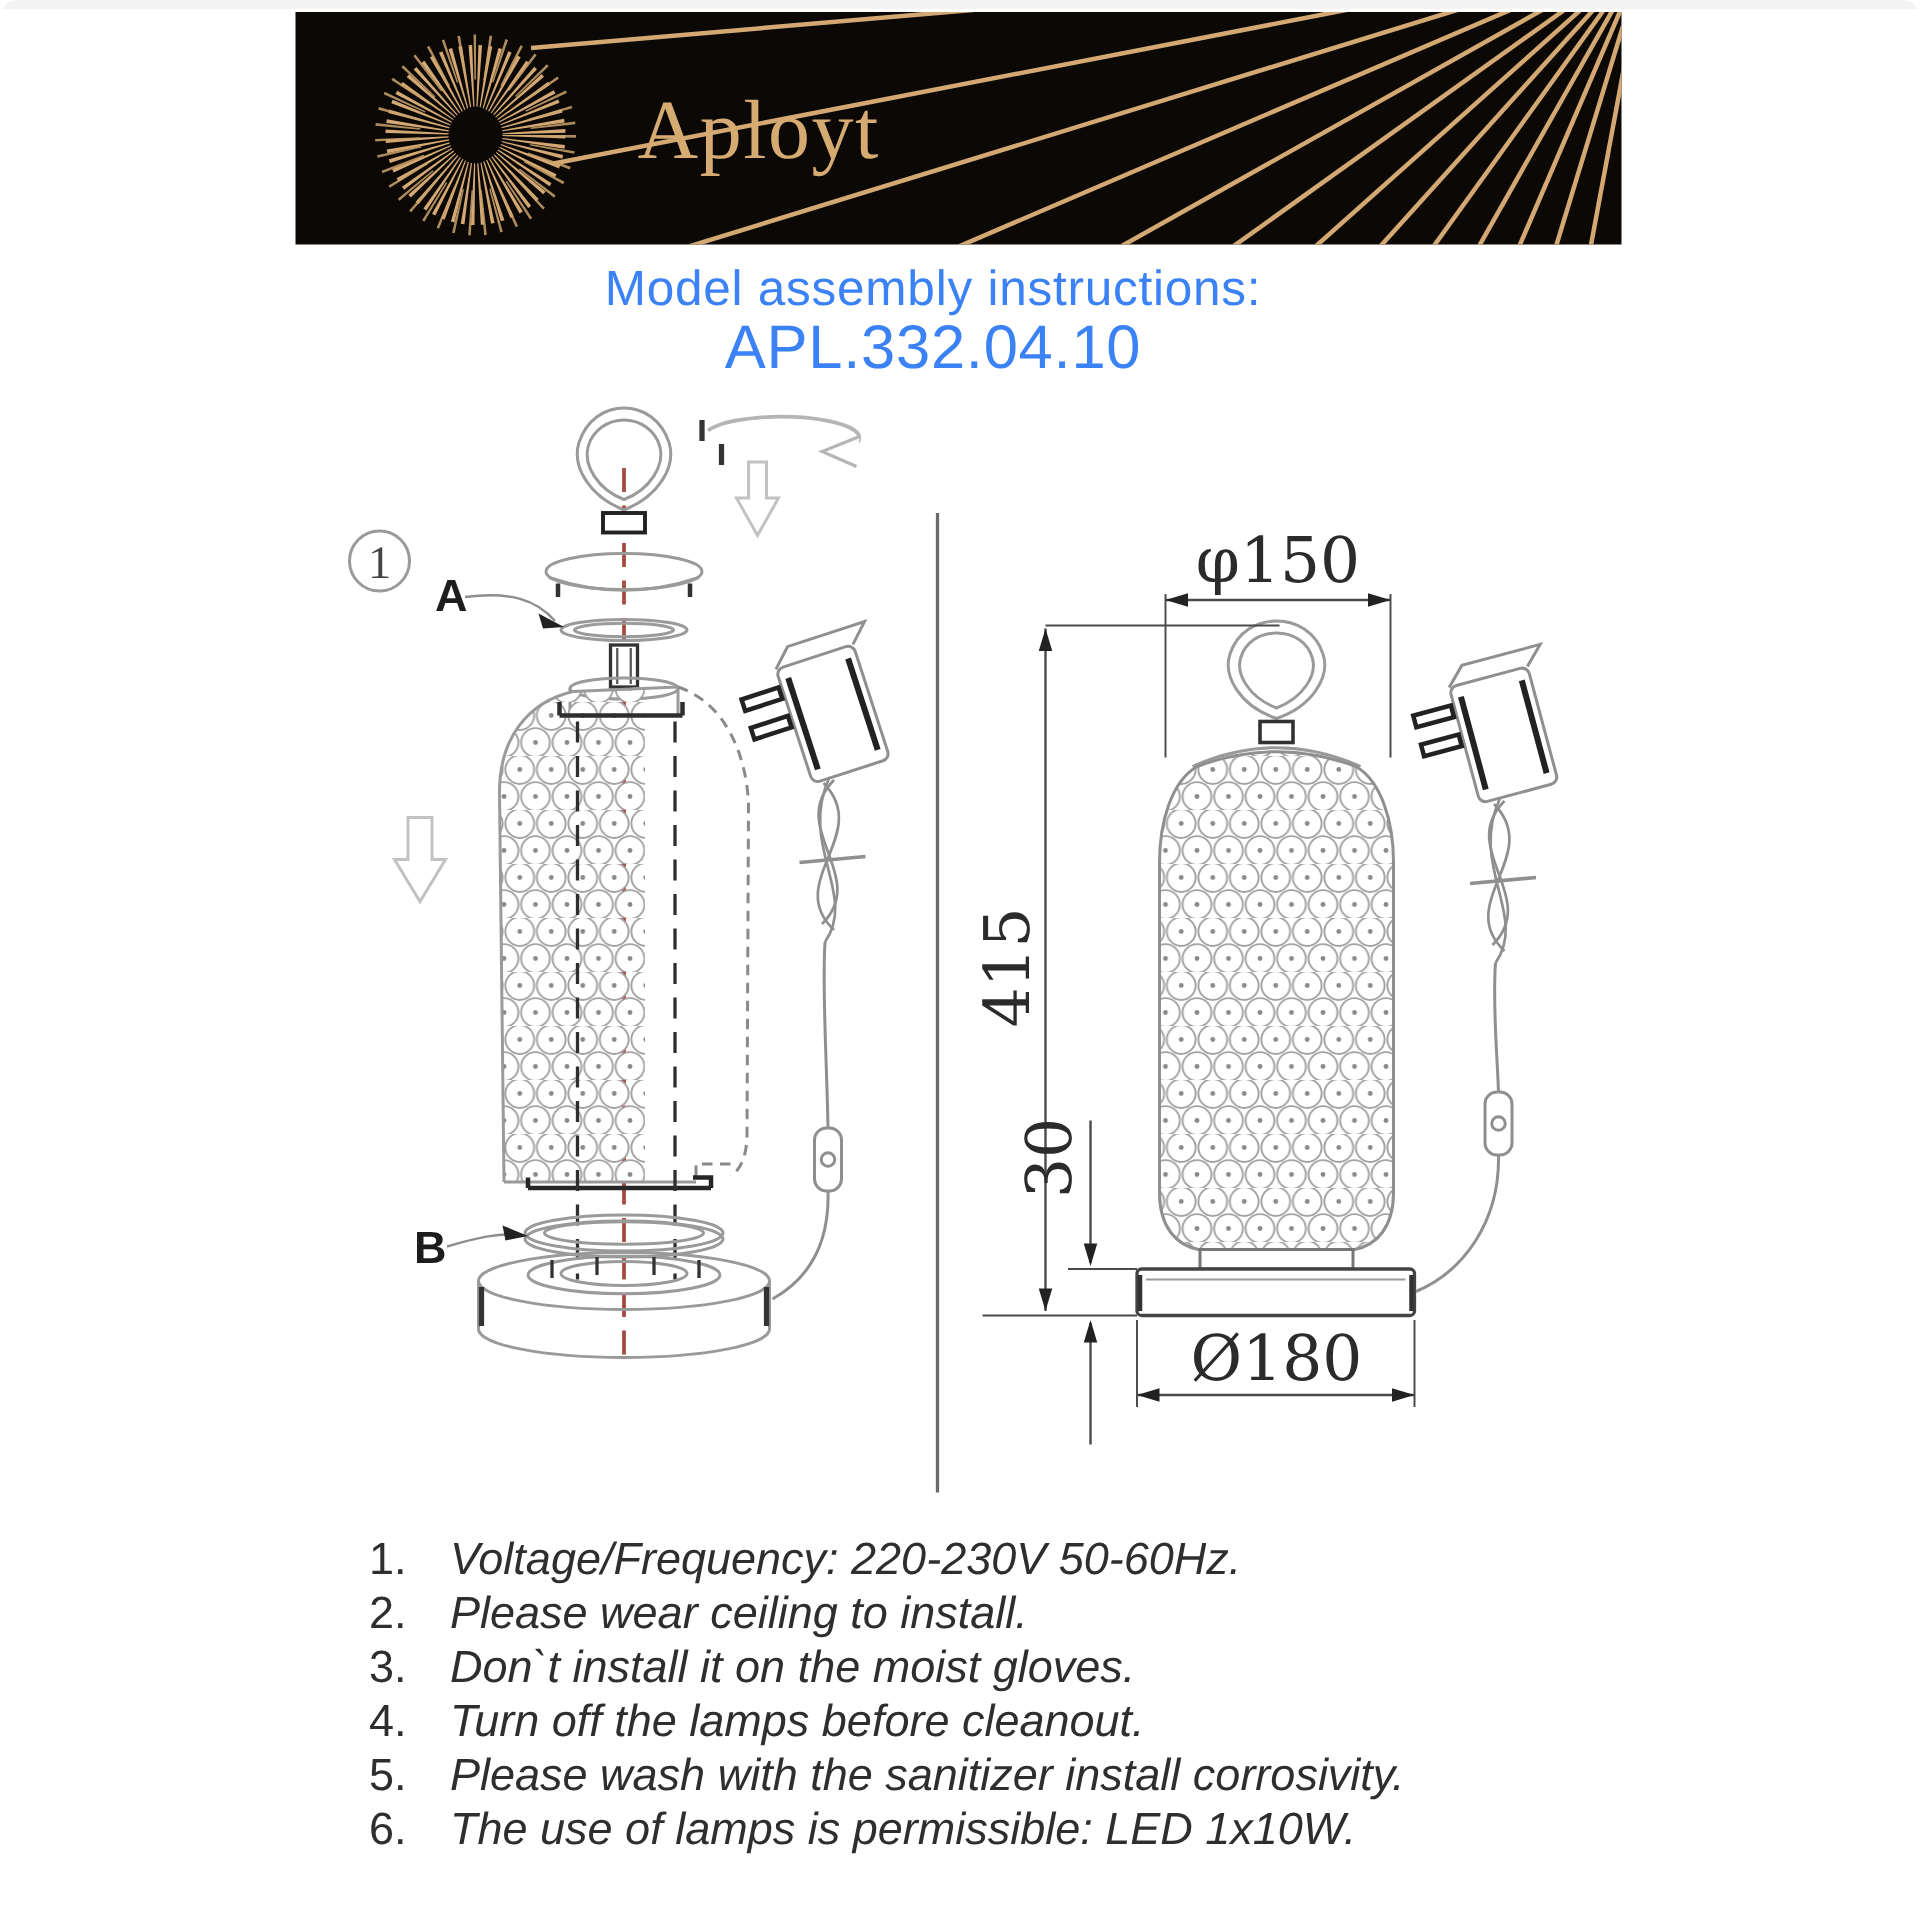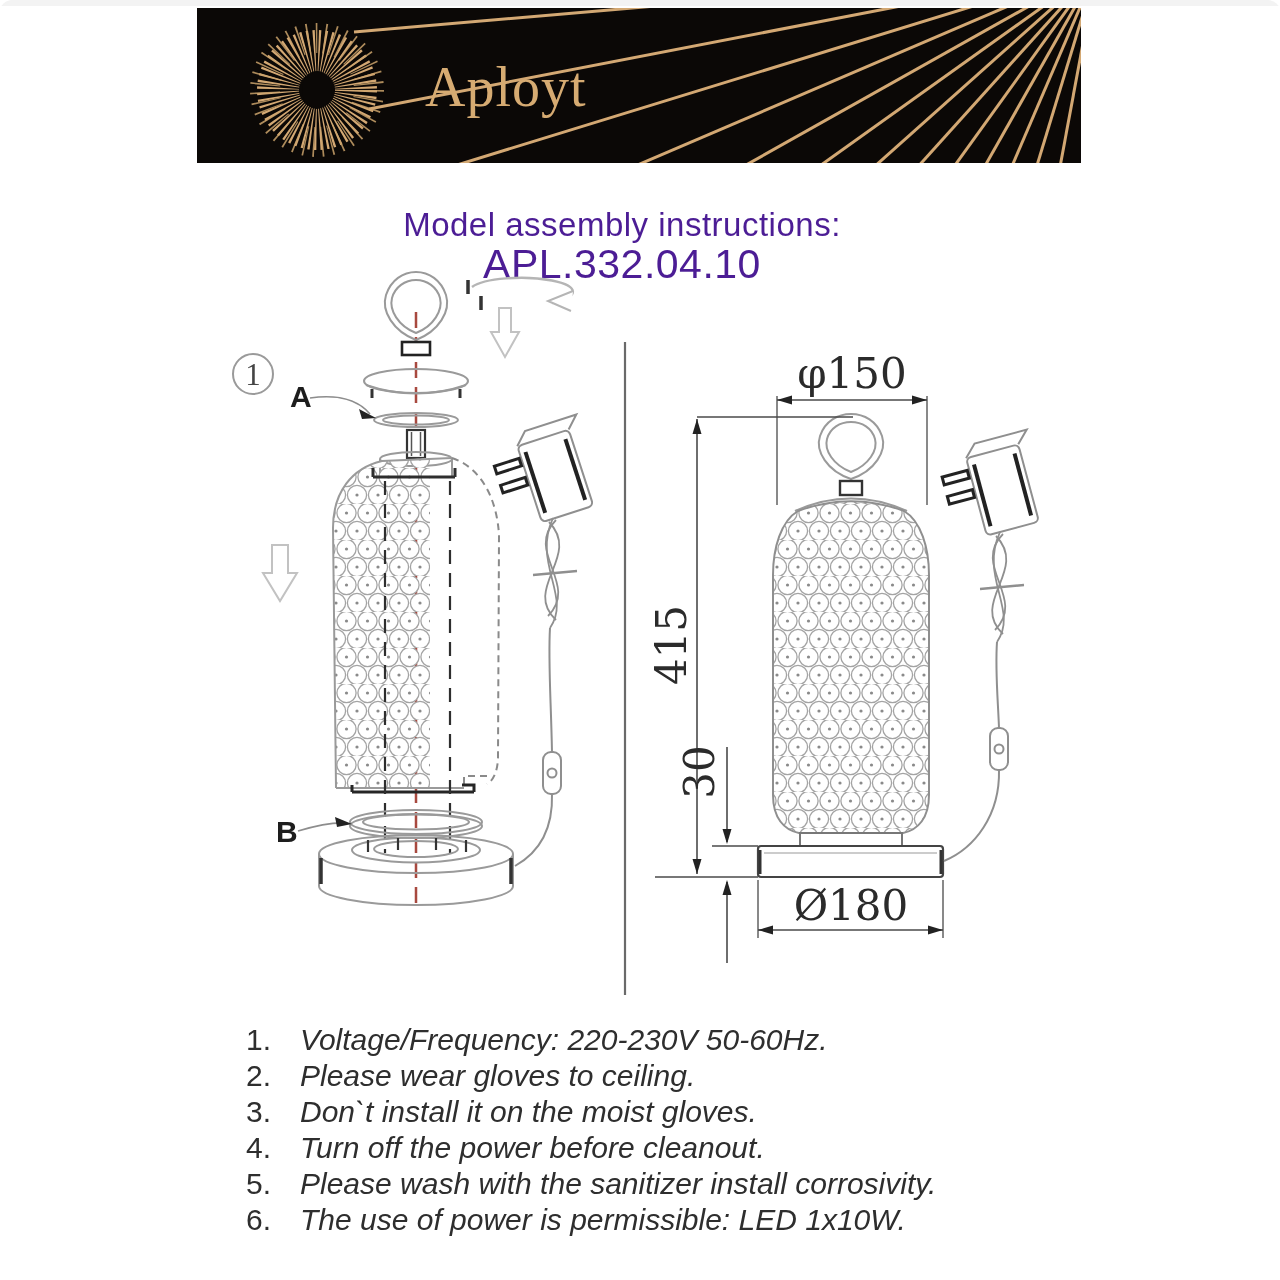--- a/index.html
+++ b/index.html
@@ -6,21 +6,21 @@
   .page{position:relative;width:1280px;height:1280px;background:#ffffff;overflow:hidden;
         font-family:"Liberation Sans", sans-serif;border-radius:12px;}
   .top-strip{position:absolute;left:0;top:0;width:1280px;height:6px;background:#f3f3f3;}
   
   .banner{position:absolute;left:197px;top:8px;width:884px;height:155px;background:#0b0806;}
   .banner svg{position:absolute;left:0;top:0;}
   .brand{position:absolute;left:228px;top:44px;width:400px;height:70px;
          font-family:"Liberation Serif", serif;font-size:56px;font-weight:400;
          color:#d6ab72;letter-spacing:1px;line-height:70px;}
   
-  .title-block{position:absolute;left:0;top:172px;width:1244px;text-align:center;color:#4c1d95;margin-top:33px;}
+  .title-block{position:absolute;left:0;top:172px;width:1244px;text-align:center;color:#3b82f6;}
   .title-line1{font-size:33px;line-height:40px;letter-spacing:.5px;}
   .title-line2{font-size:41px;line-height:38px;letter-spacing:.5px;}
   
   .diagram{position:absolute;left:0;top:0;width:1280px;height:1280px;}
   
   .instructions{position:absolute;left:246px;top:1022px;width:860px;color:#2e2e2e;}
   .ins-row{display:flex;height:36px;line-height:36px;font-size:30px;}
   .ins-num{width:54px;flex:0 0 54px;}
   .ins-text{flex:1;white-space:nowrap;font-style:italic;}
   text{user-select:none;}
@@ -291,32 +291,32 @@
     </g>
   </svg>
 
   <div class="instructions">
     <div class="ins-row">
       <span class="ins-num">1.</span>
       <span class="ins-text">Voltage/Frequency: 220-230V 50-60Hz.</span>
     </div>
     <div class="ins-row">
       <span class="ins-num">2.</span>
-      <span class="ins-text">Please wear gloves to ceiling.</span>
+      <span class="ins-text">Please wear ceiling to install.</span>
     </div>
     <div class="ins-row">
       <span class="ins-num">3.</span>
       <span class="ins-text">Don`t install it on the moist gloves.</span>
     </div>
     <div class="ins-row">
       <span class="ins-num">4.</span>
-      <span class="ins-text">Turn off the power before cleanout.</span>
+      <span class="ins-text">Turn off the lamps before cleanout.</span>
     </div>
     <div class="ins-row">
       <span class="ins-num">5.</span>
       <span class="ins-text">Please wash with the sanitizer install corrosivity.</span>
     </div>
     <div class="ins-row">
       <span class="ins-num">6.</span>
-      <span class="ins-text">The use of power is permissible: LED 1x10W.</span>
+      <span class="ins-text">The use of lamps is permissible: LED 1x10W.</span>
     </div>
   </div>
 </div>
 
 </body></html>

